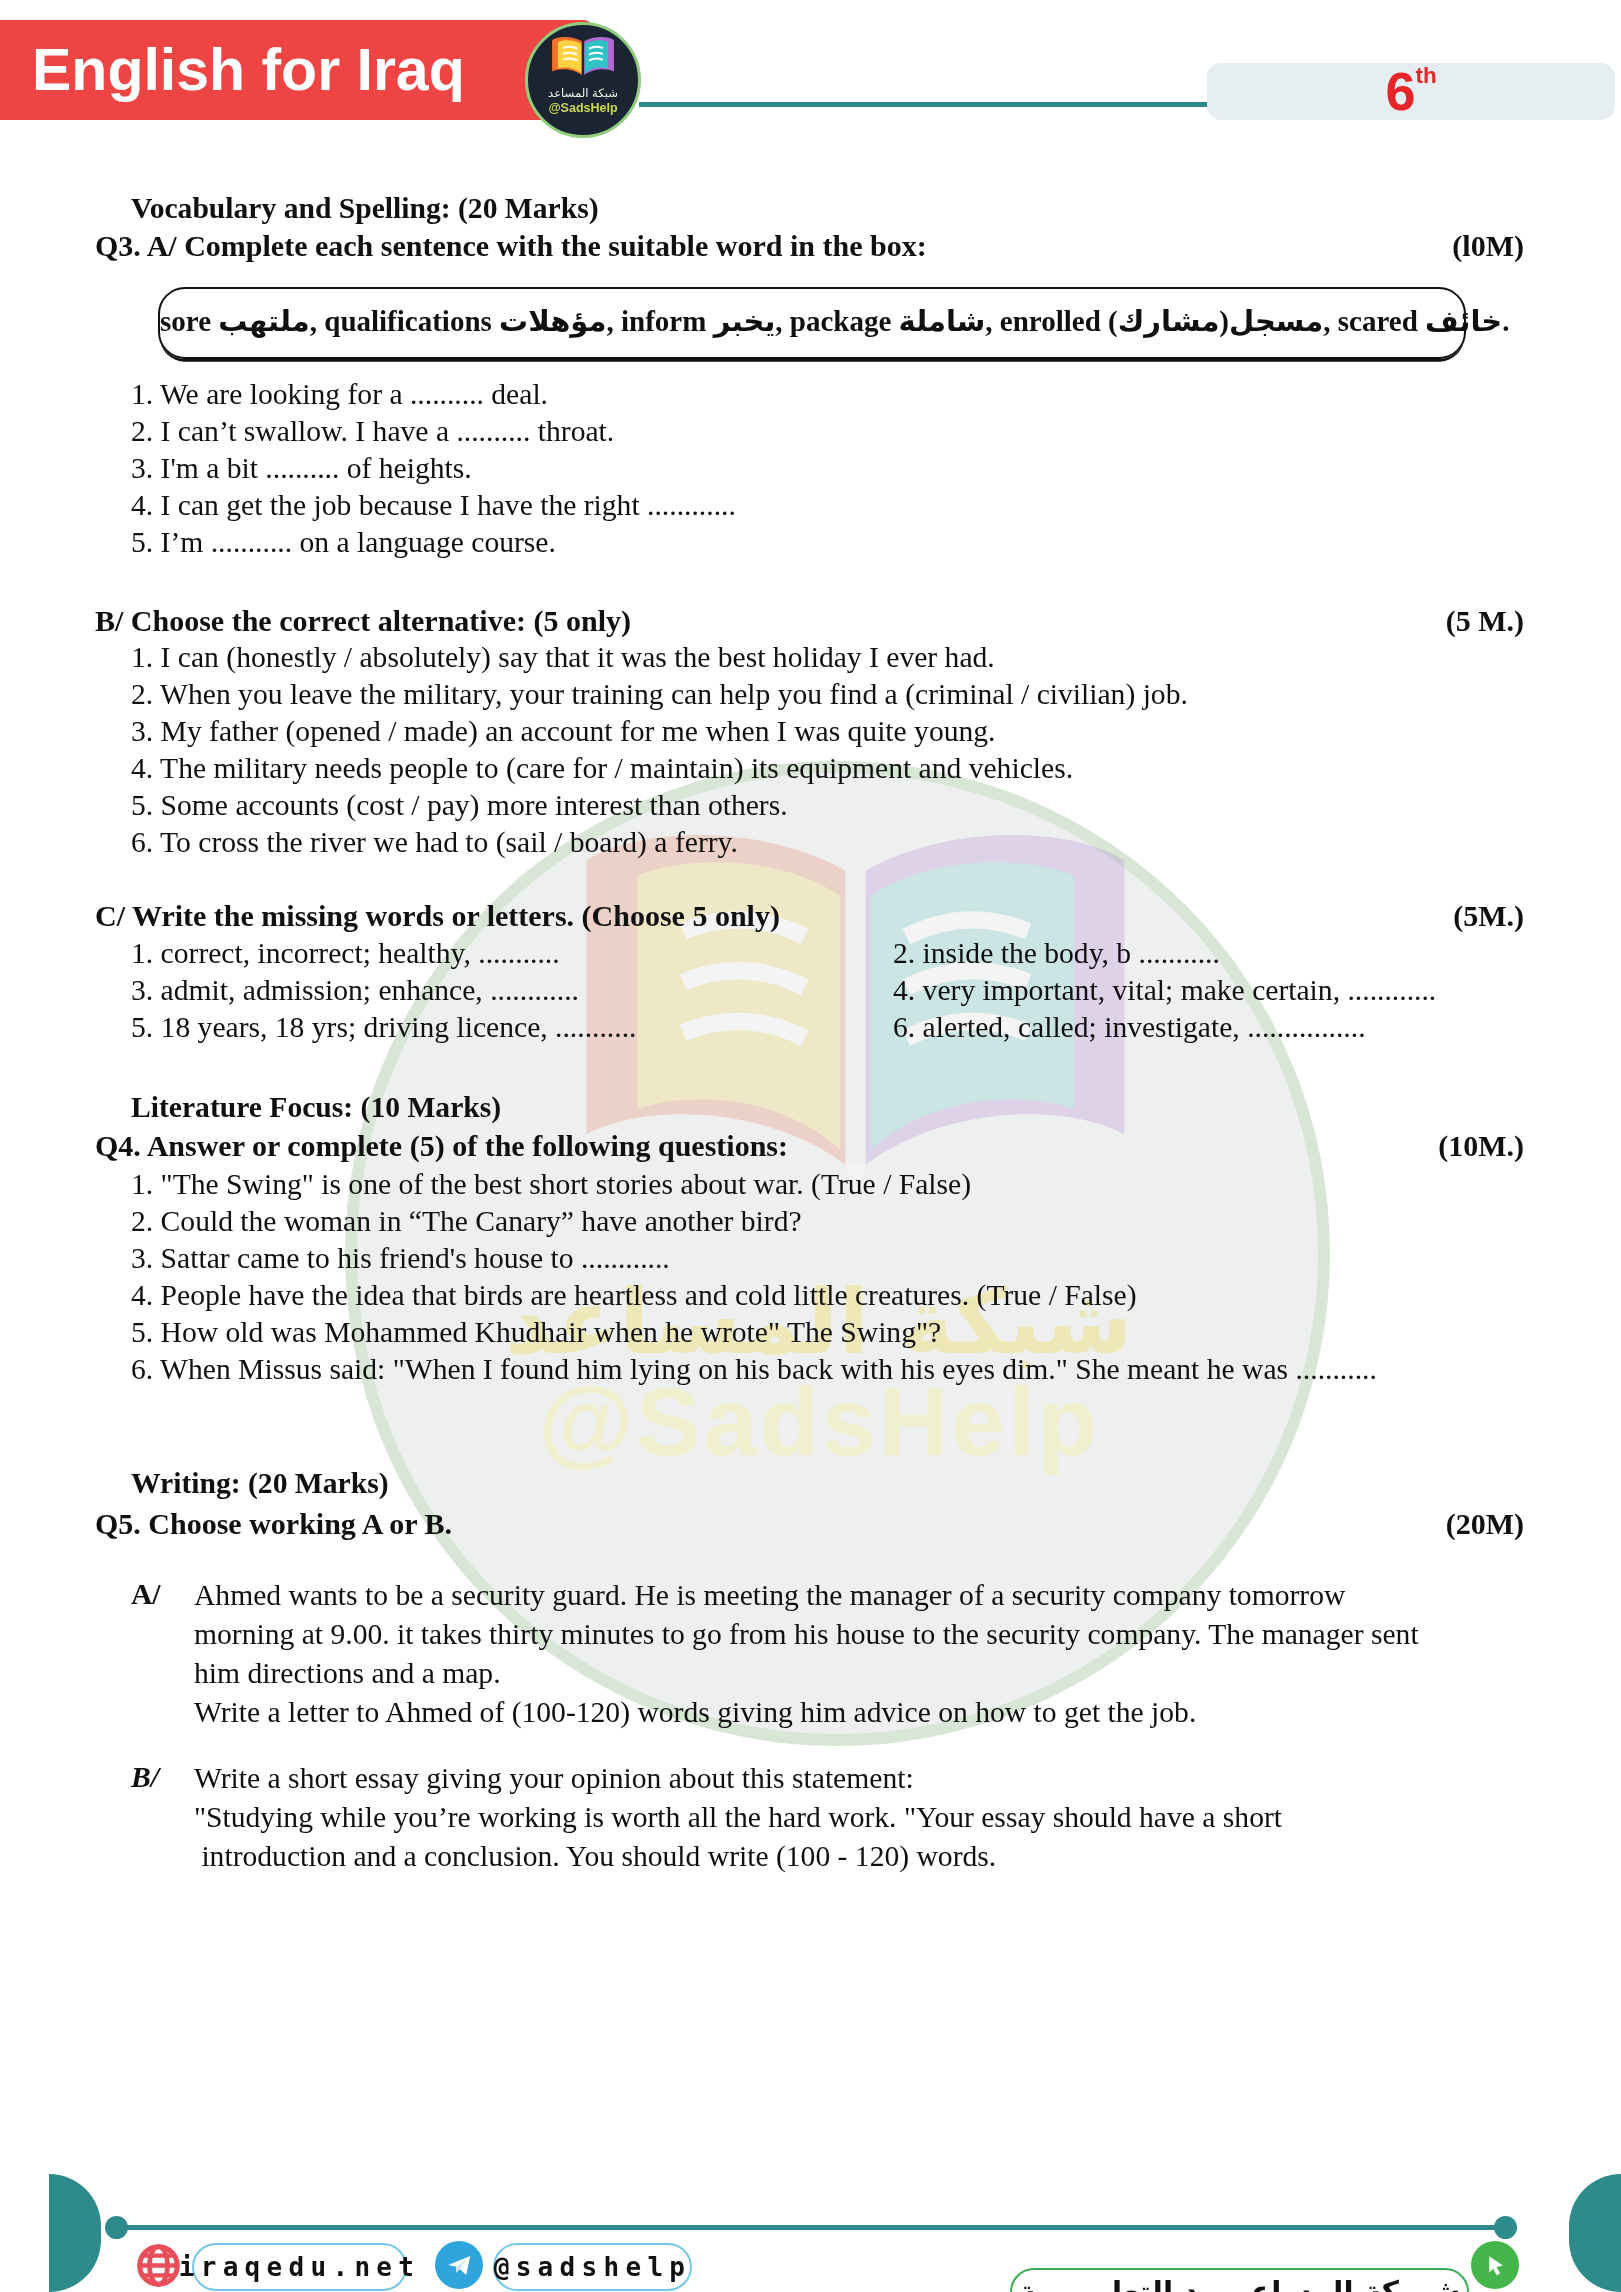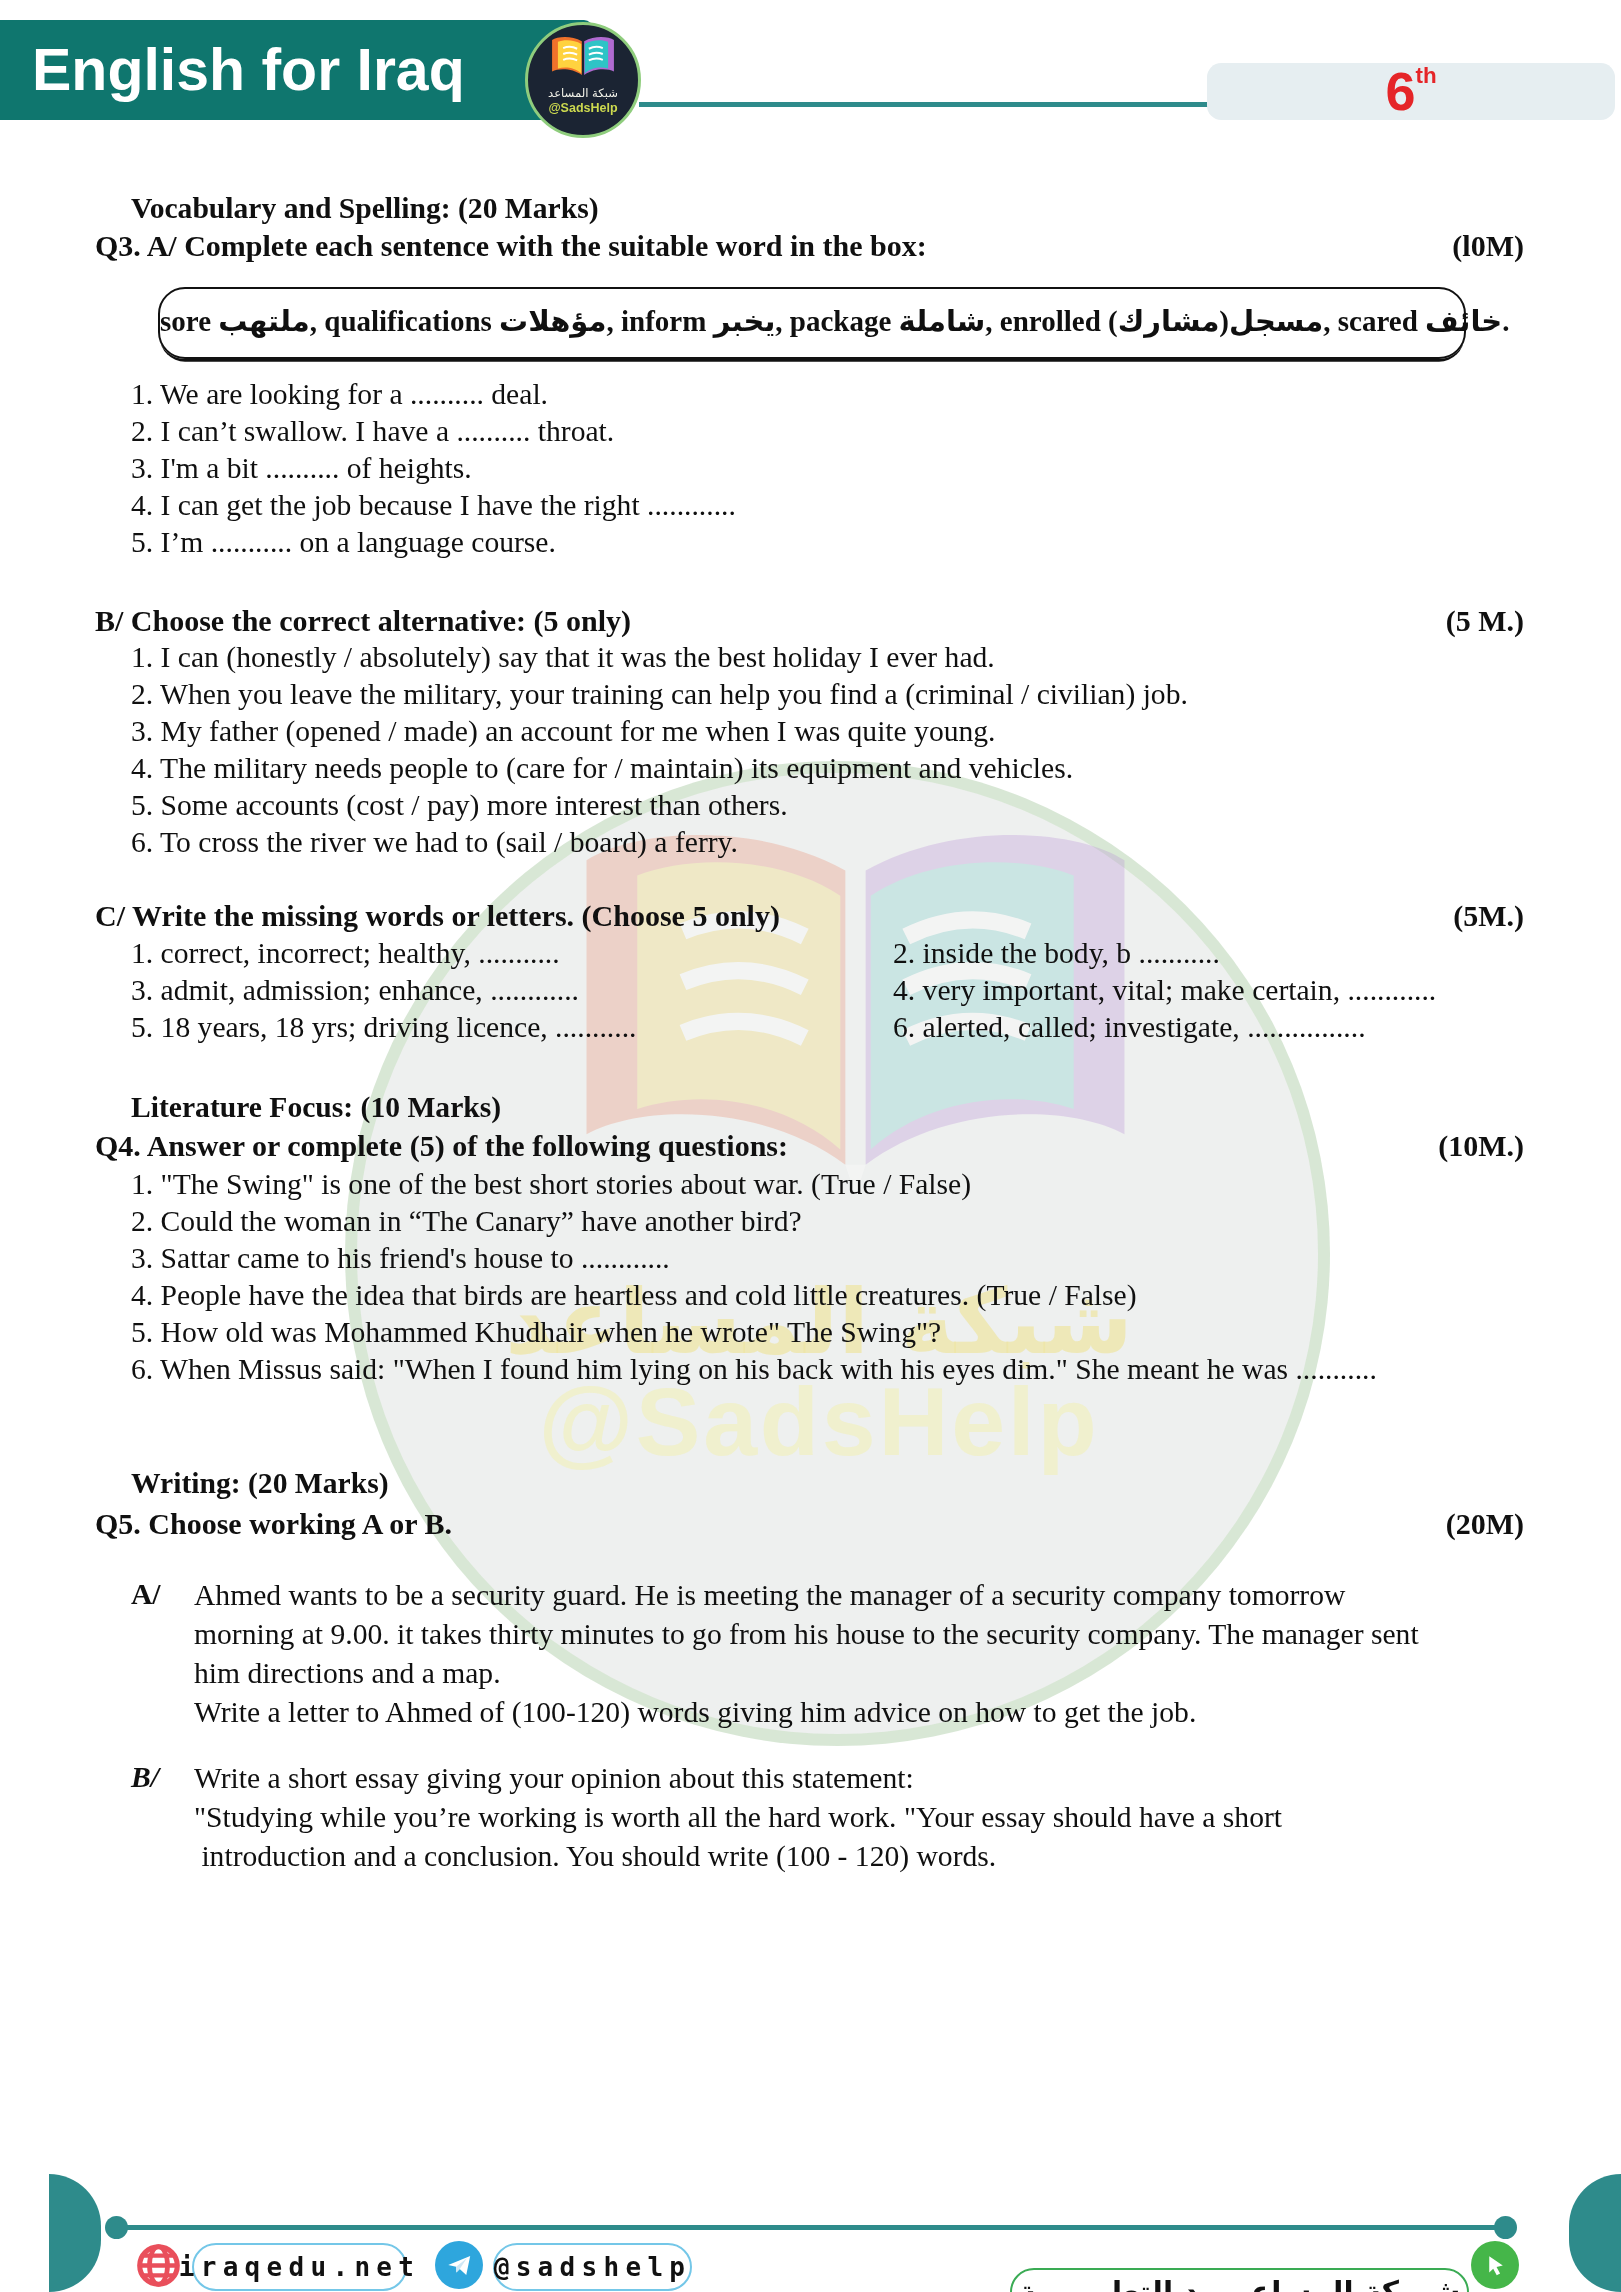--- a/index.html
+++ b/index.html
@@ -1,20 +1,20 @@
 <!DOCTYPE html>
 <html style="font-size:14.3px"><head>
 <meta charset="utf-8">
 <style>
   html,body{margin:0;padding:0;}
   .page{position:relative;width:1622px;height:2293px;background:#ffffff;overflow:hidden;
         font-family:"Liberation Serif", "DejaVu Sans", serif;color:#101010;}
 
   
-  .banner{position:absolute;left:0;top:19.7px;width:593px;height:100px;background:#0f766e;
+  .banner{position:absolute;left:0;top:19.7px;width:593px;height:100px;background:#ef4444;
           border-radius:0 9px 9px 0;}
   .banner-title{position:absolute;left:32px;top:0;height:100px;line-height:100px;
           font-family:"Liberation Sans", sans-serif;font-weight:bold;font-size:59px;color:#ffffff;
           letter-spacing:0px;white-space:nowrap;}
   .hdr-line{position:absolute;left:639px;top:102px;width:579px;height:5.4px;background:#2e8b8b;}
   .logo{position:absolute;left:525px;top:21.5px;width:116px;height:116px;border-radius:50%;
         background:#1b2433;border:3.6px solid #8fcd7d;box-sizing:border-box;text-align:center;}
   .logo svg{display:block;margin:10.7px auto 0 auto;}
   .logo-ar{font-family:"DejaVu Sans", sans-serif;font-size:11.6px;color:#f2f2e9;line-height:13.4px;direction:rtl;}
   .logo-handle{font-family:"Liberation Sans", sans-serif;font-weight:bold;font-size:12.5px;color:#ccd94f;line-height:14.3px;}

